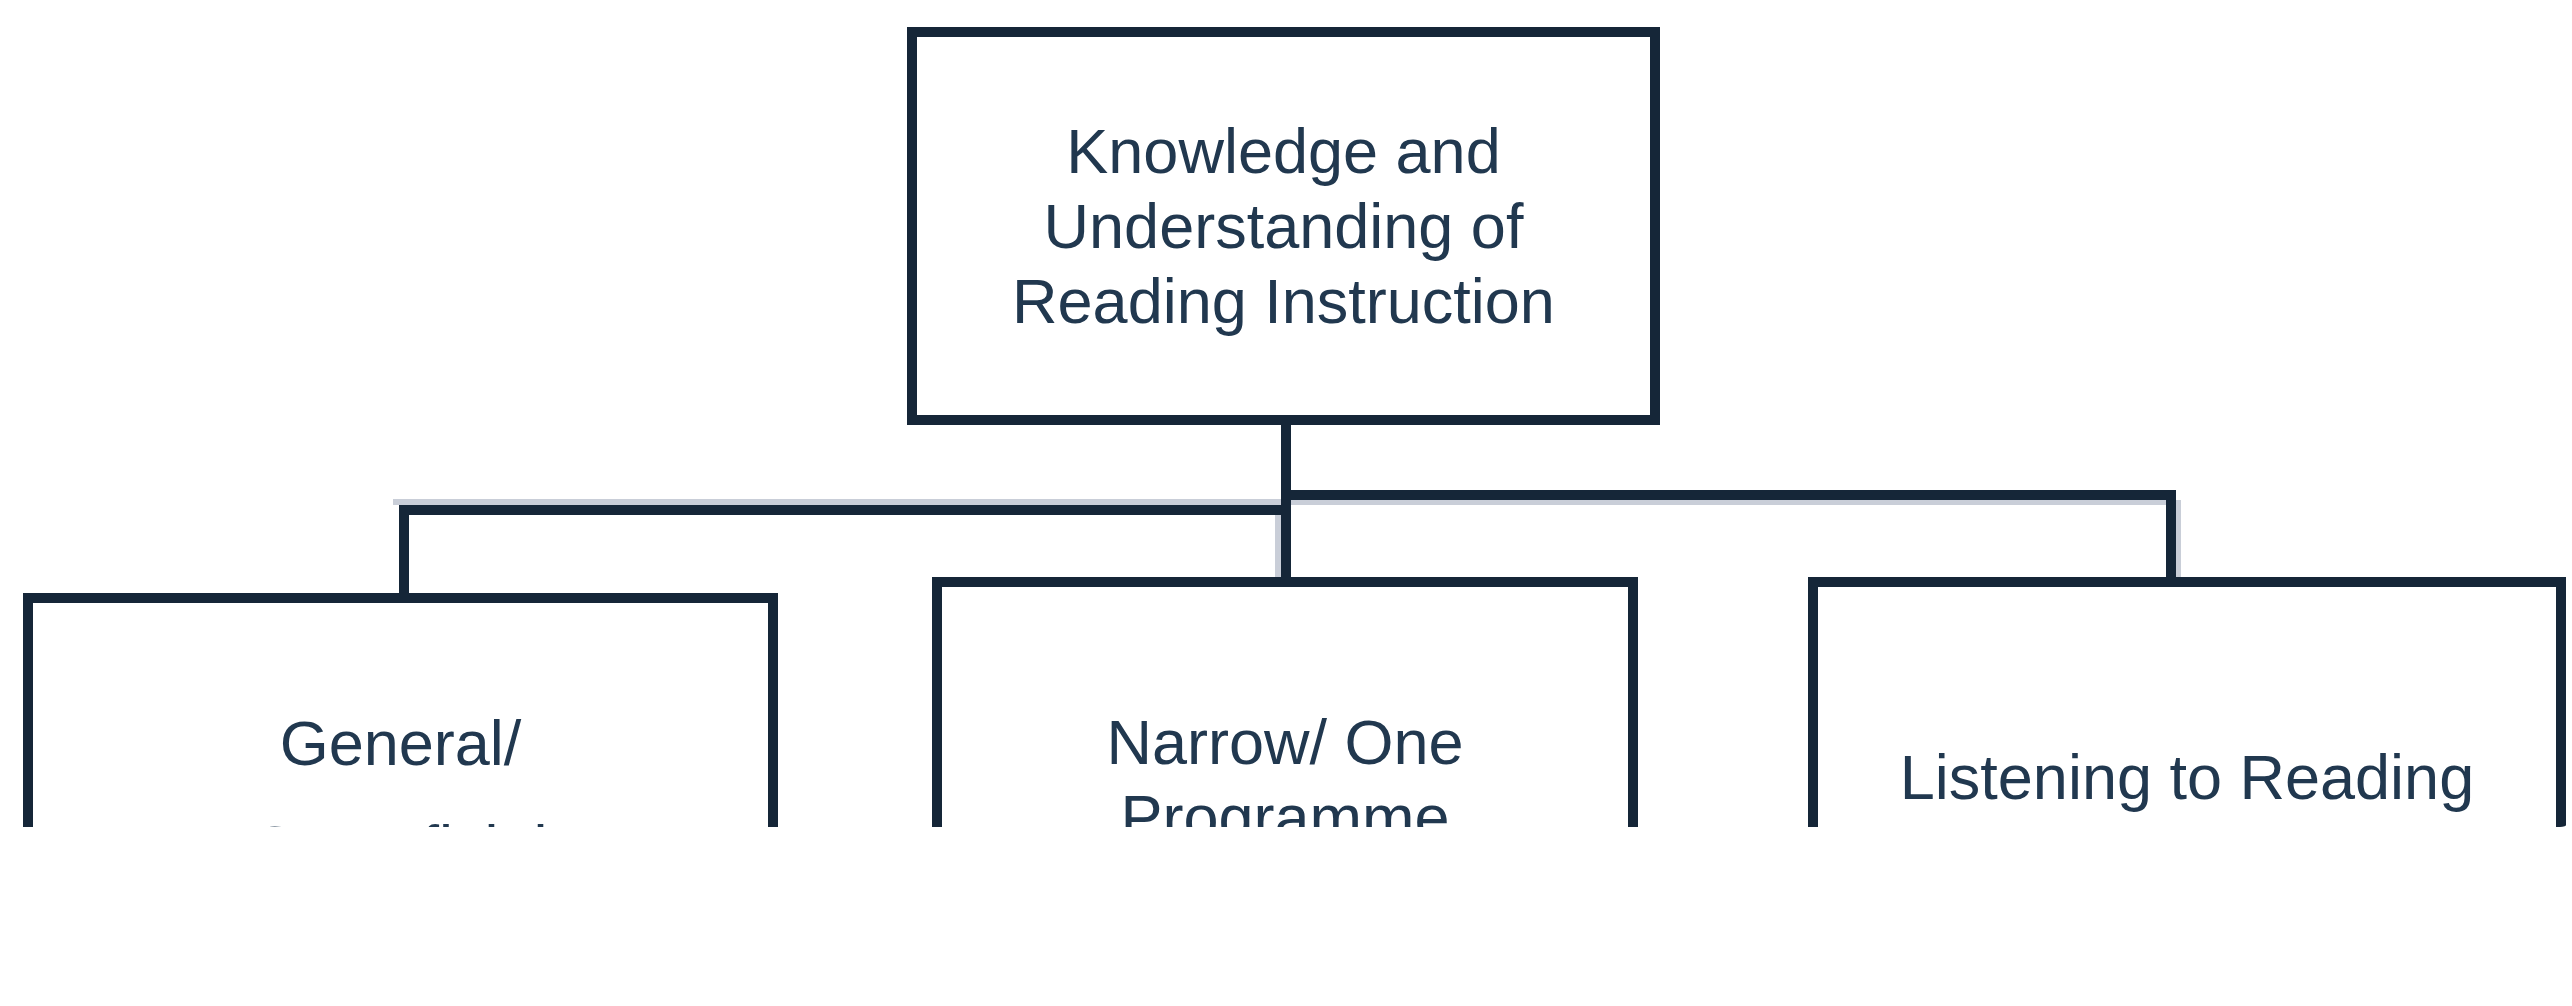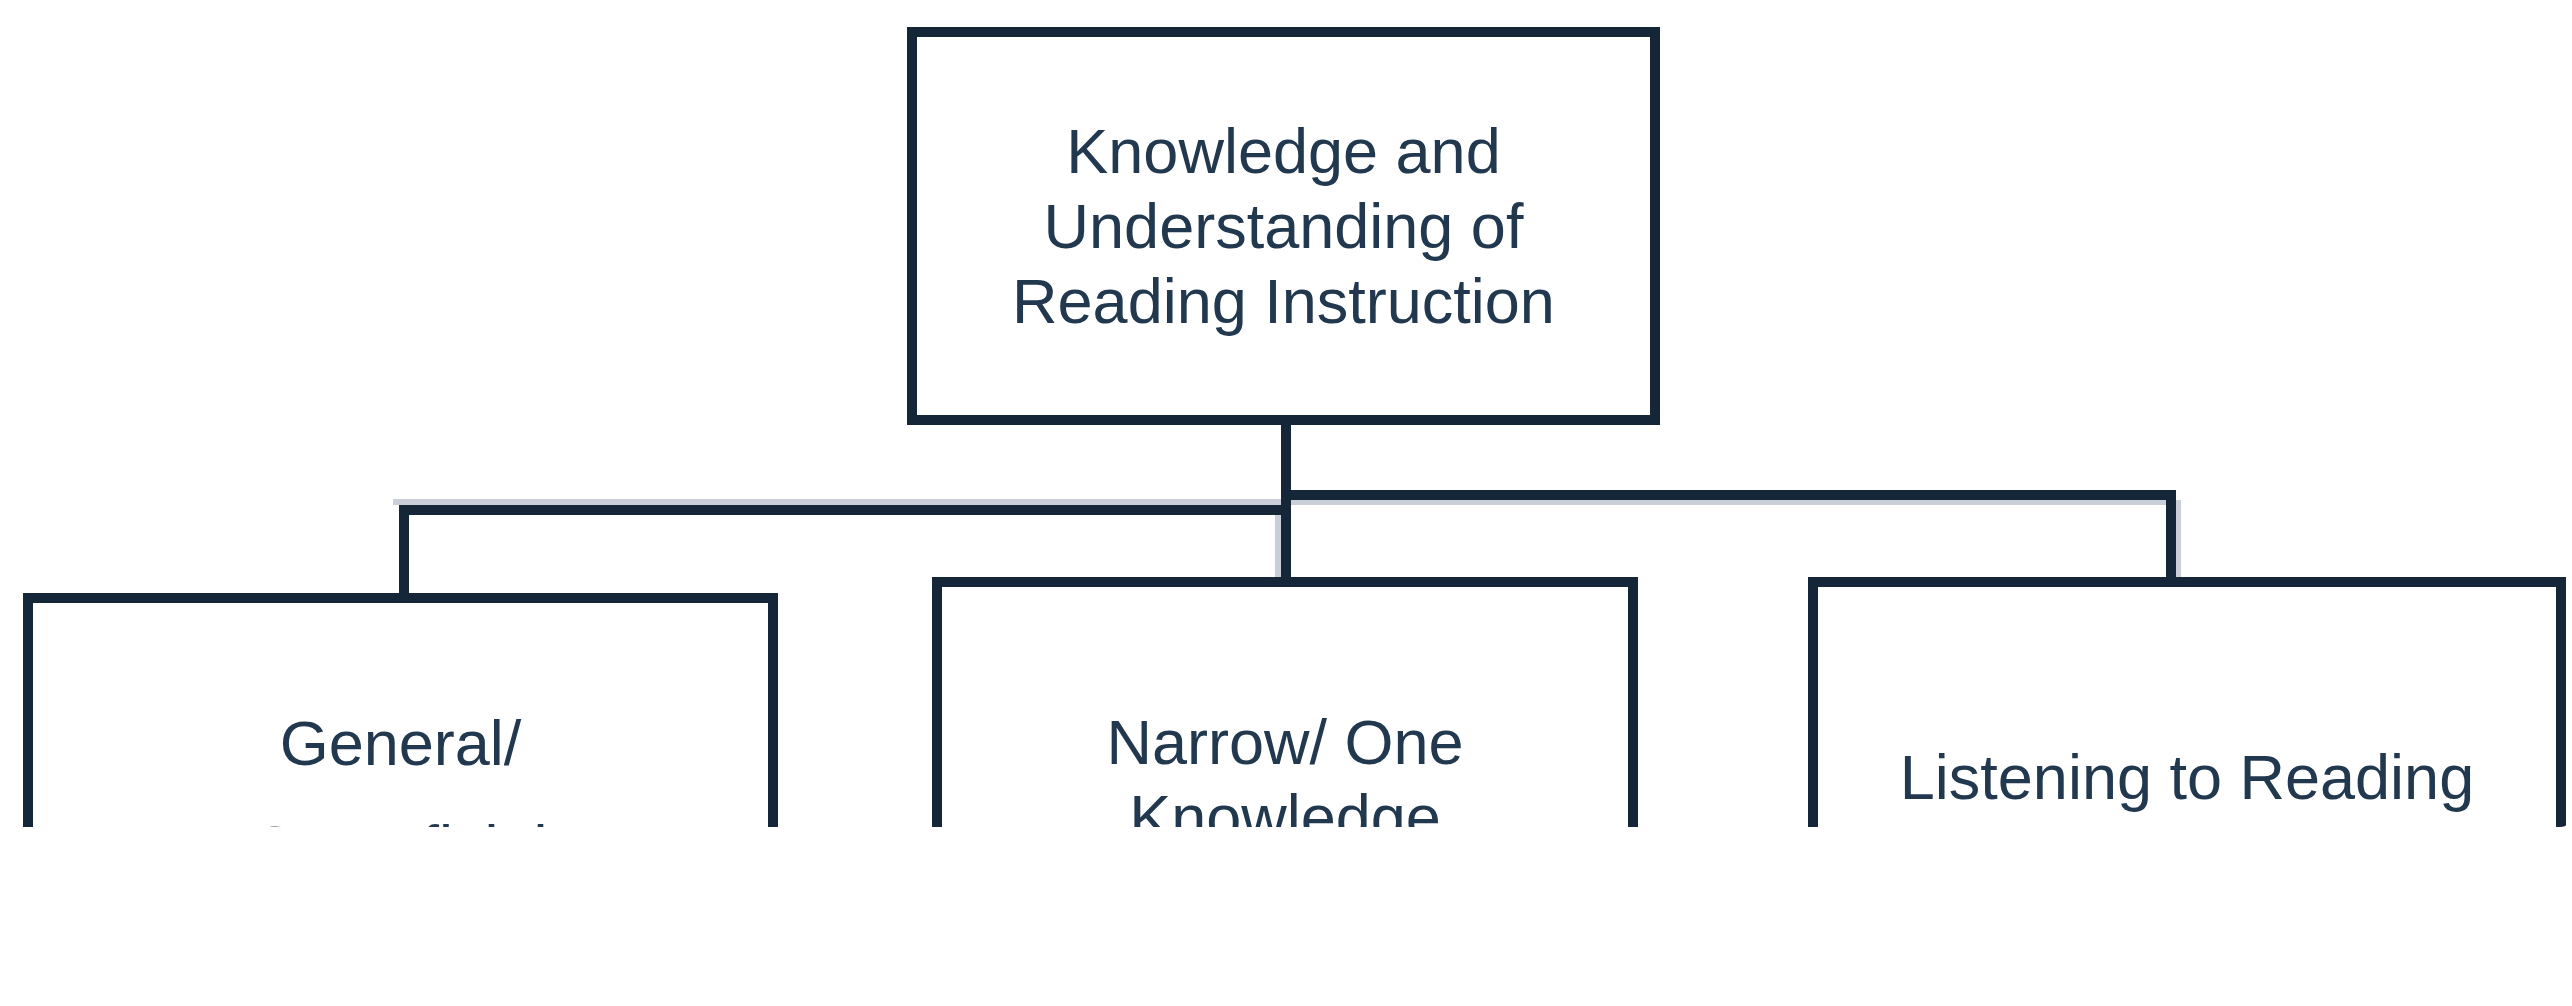--- a/index.html
+++ b/index.html
@@ -86,20 +86,20 @@
 Reading Instruction</span>
   </div>
 
   <div class="node node-general">
     <span class="label">General/
 Superficial</span>
   </div>
 
   <div class="node node-narrow">
     <span class="label">Narrow/ One
-Knowledge</span>
+Programme</span>
   </div>
 
   <div class="node node-listening">
     <span class="label">Listening to Reading</span>
   </div>
 
 </div>
 
 </body></html>

